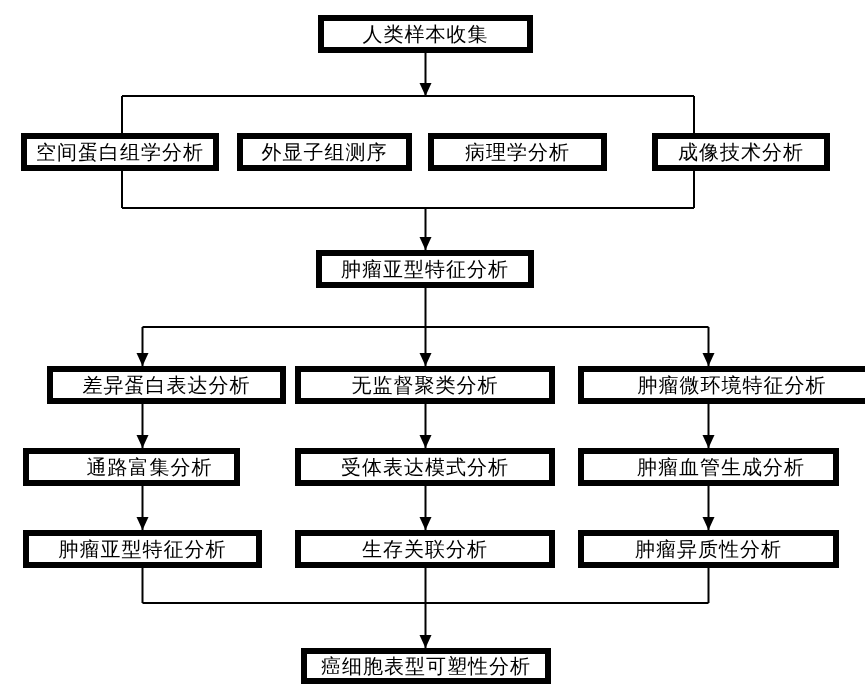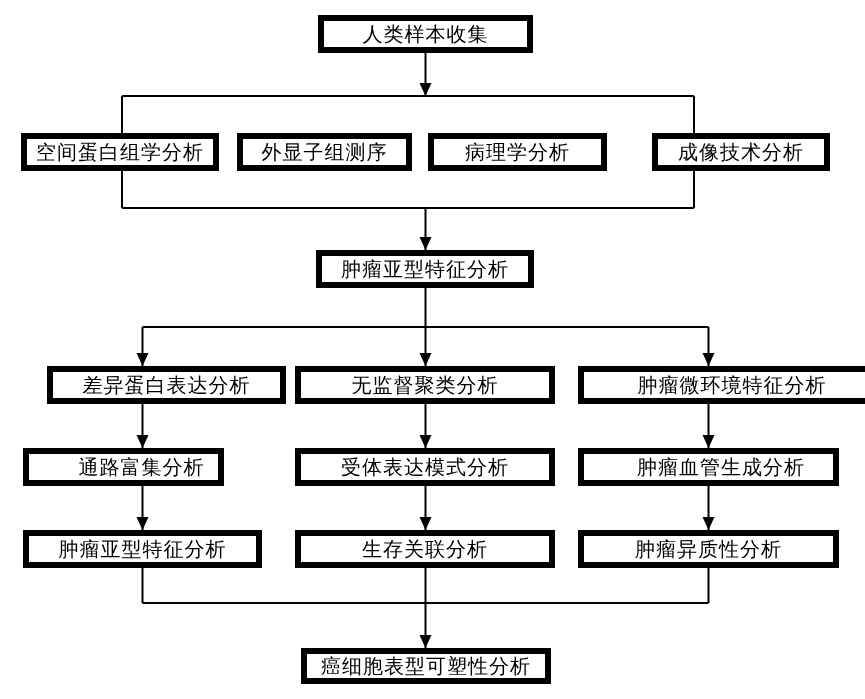--- a/index.html
+++ b/index.html
@@ -94,21 +94,21 @@
       </div>
       <div class="flow-node" style="left: 23px; top: 366px; width: 239px; height: 38px; border-color: rgb(0, 0, 0); background: rgb(255, 255, 255); margin-left: 24px;">
         <span class="node-label">差异蛋白表达分析</span>
       </div>
       <div class="flow-node" style="left: 295px; top: 366px; width: 260px; height: 38px; border-color: rgb(0, 0, 0); background: rgb(255, 255, 255);">
         <span class="node-label">无监督聚类分析</span>
       </div>
       <div class="flow-node" style="left: 578px; top: 366px; width: 308px; height: 38px; border-color: rgb(0, 0, 0); background: rgb(255, 255, 255);">
         <span class="node-label">肿瘤微环境特征分析</span>
       </div>
-      <div class="flow-node" style="left: 23px; top: 448px; width: 201px; height: 38px; border-color: rgb(0, 0, 0); background: rgb(255, 255, 255); padding-left: 36px;">
+      <div class="flow-node" style="left: 23px; top: 448px; width: 217px; height: 38px; border-color: rgb(0, 0, 0); background: rgb(255, 255, 255); padding-left: 36px;">
         <span class="node-label">通路富集分析</span>
       </div>
       <div class="flow-node" style="left: 295px; top: 448px; width: 260px; height: 38px; border-color: rgb(0, 0, 0); background: rgb(255, 255, 255);">
         <span class="node-label">受体表达模式分析</span>
       </div>
       <div class="flow-node" style="left: 578px; top: 448px; width: 261px; height: 38px; border-color: rgb(0, 0, 0); background: rgb(255, 255, 255); padding-left: 25px;">
         <span class="node-label">肿瘤血管生成分析</span>
       </div>
       <div class="flow-node" style="left: 23px; top: 530px; width: 239px; height: 38px; border-color: rgb(0, 0, 0); background: rgb(255, 255, 255);">
         <span class="node-label">肿瘤亚型特征分析</span>

